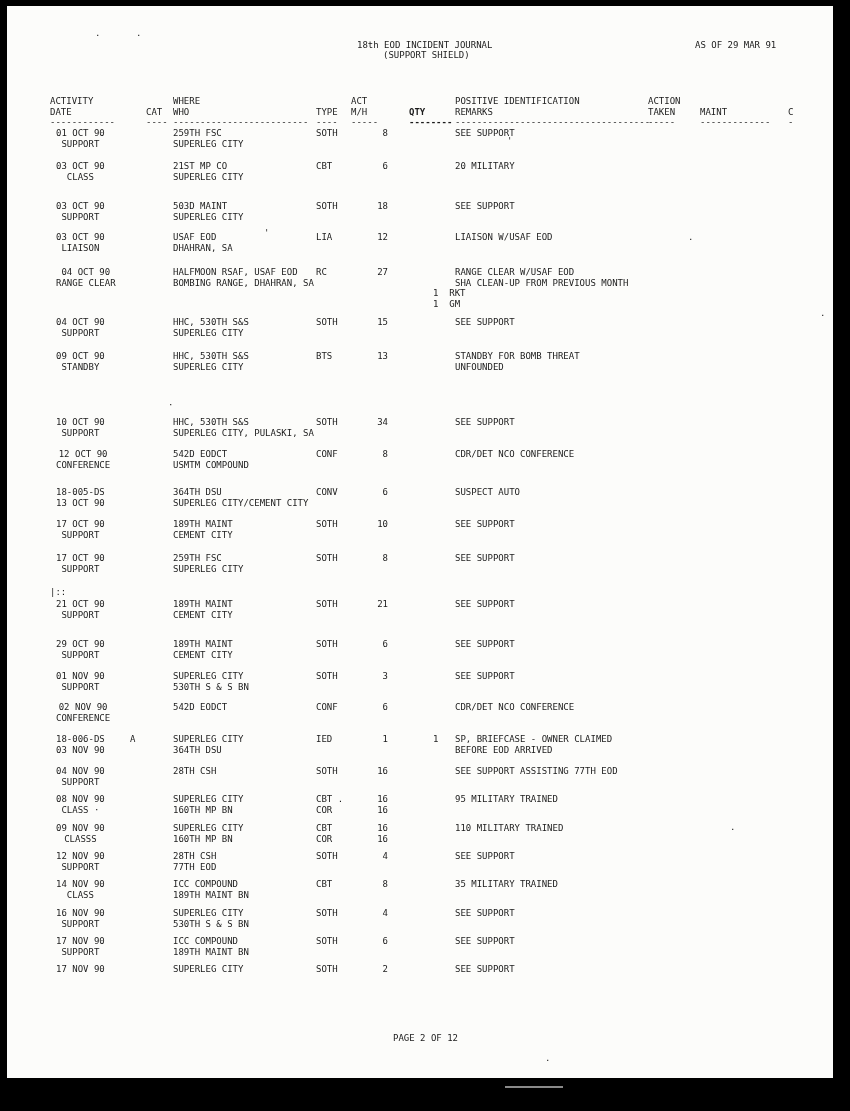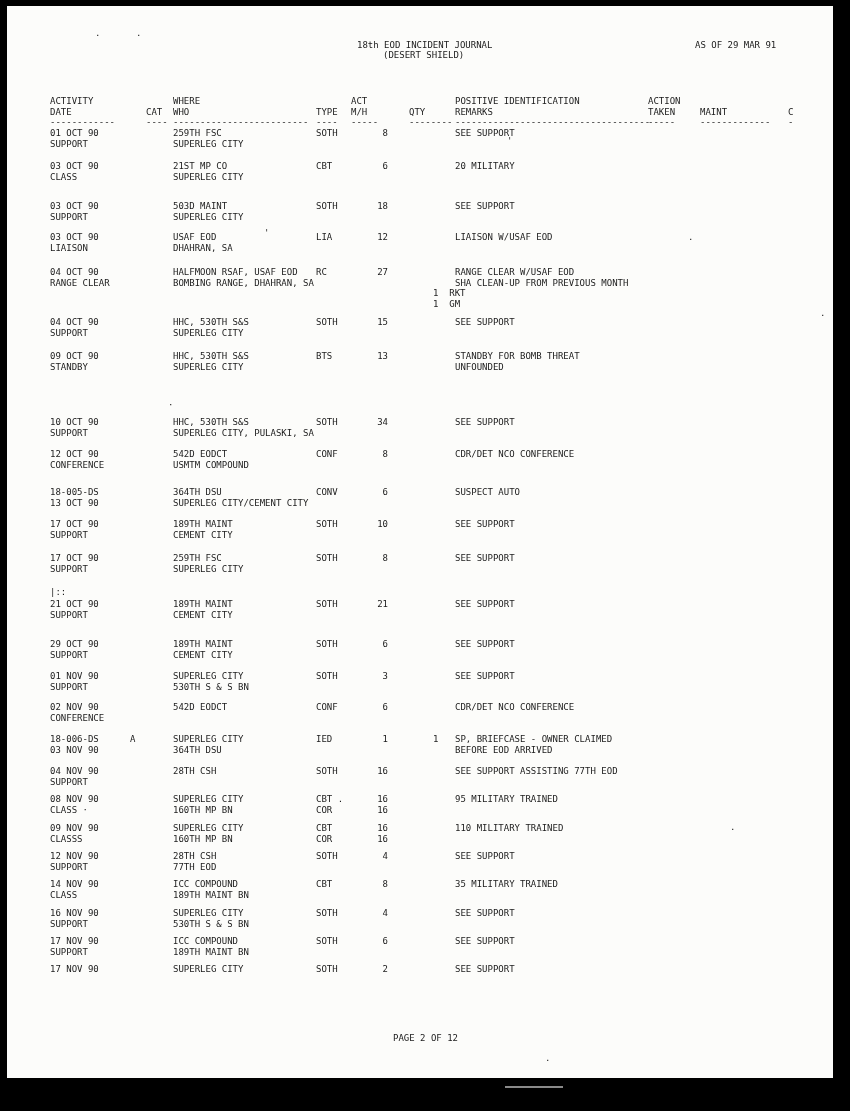--- a/index.html
+++ b/index.html
@@ -14,57 +14,57 @@
   }
   .content{
     position:absolute;left:0;top:0;width:850px;height:1111px;
     color:var(--ink,#1b1b1b);
     font-size:9px;line-height:10.5px;
   }
   .abs{position:absolute;white-space:pre;}
   .col-h{position:absolute;top:96px;white-space:pre;}
   .row{position:absolute;left:0;width:100%;height:0;}
   .cell{position:absolute;top:0;white-space:pre;}
-  .c-date{left:50px;}
+  .c-date{left:56px;text-align:center;}
   .c-cat{left:130px;}
   .c-who{left:173px;}
   .c-type{left:316px;}
   .c-mh{left:362px;width:26px;text-align:right;}
   .c-qty{left:433px;}
   .c-remarks{left:455px;}
   .artifact{position:absolute;white-space:pre;}
   .scan-dash{position:absolute;left:505px;top:1086px;width:58px;height:2px;background:#8a8a8a;}
 </style>
 </head>
 <body>
 
 <div class="paper"></div>
 
 <div class="content">
   <div class="abs" style="left:357px;top:40px">18th EOD INCIDENT JOURNAL</div>
-  <div class="abs" style="left:383px;top:50px">(DESERT SHIELD)</div>
+  <div class="abs" style="left:383px;top:50px">(SUPPORT SHIELD)</div>
   <div class="abs" style="left:695px;top:40px">AS OF 29 MAR 91</div>
 
   <div>
       <div class="col-h" style="left: 50px;">ACTIVITY
 DATE
 ------------</div>
       <div class="col-h" style="left: 146px;">
 CAT
 ----</div>
       <div class="col-h" style="left: 173px;">WHERE
 WHO
 -------------------------</div>
       <div class="col-h" style="left: 316px;">
 TYPE
 ----</div>
       <div class="col-h" style="left: 351px;">ACT
 M/H
 -----</div>
-      <div class="col-h" style="left: 409px;">
+      <div class="col-h" style="left: 409px; font-weight: bold;">
 QTY
 --------</div>
       <div class="col-h" style="left: 455px;">POSITIVE IDENTIFICATION
 REMARKS
 ------------------------------------</div>
       <div class="col-h" style="left: 648px;">ACTION
 TAKEN
 -----</div>
       <div class="col-h" style="left: 700px;">
 MAINT

